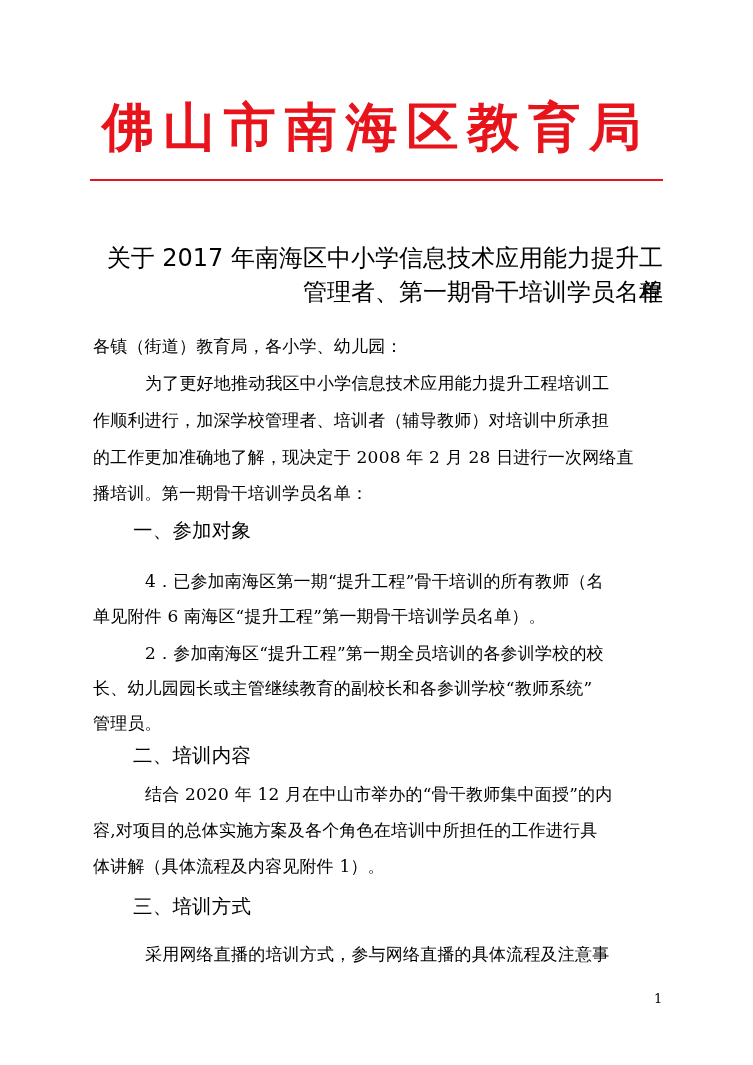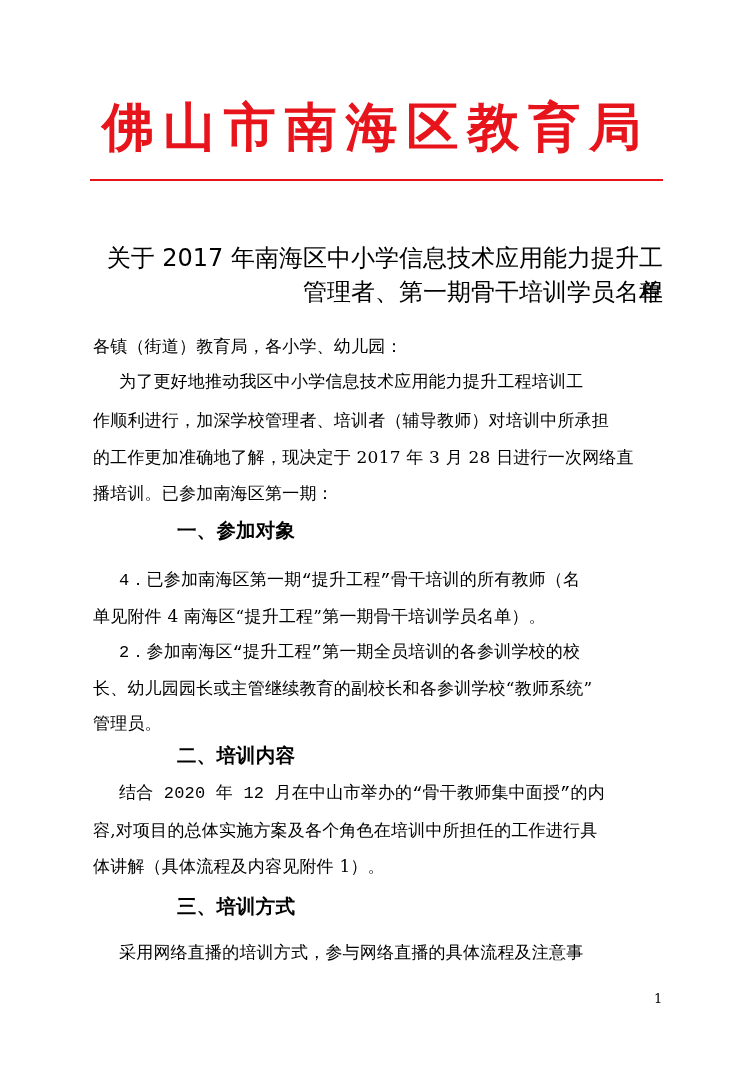--- a/index.html
+++ b/index.html
@@ -11,22 +11,22 @@
       padding: 0 22px 0 12px; box-sizing: border-box;
       color: #e8141c; font-size: 52px; font-weight: bold; line-height: 70px; }
     .masthead span { display: inline-block; }
     .rule { left: 90px; top: 179px; width: 573px; height: 2px; background: #e8141c; }
     .title { left: 90px; width: 573px; text-align: right; font-size: 24px;
       line-height: 34px; font-family: "DejaVu Sans", "Liberation Sans", sans-serif; }
     .t1 { top: 241px; }
     .t2 { top: 275px; }
     .line { left: 93px; width: 570px; font-size: 17px; line-height: 32px; white-space: nowrap;
       letter-spacing: 0.2px; }
-    .indent { left: 119px; font-family: Liberation Mono, monospace; }
-    .heading { font-weight: bold; font-size: 19.5px; left: 133px; margin-left: 44px; }
+    .indent { left: 145px; }
+    .heading { font-weight: normal; font-size: 19.5px; left: 133px; }
     .pagenum { left: 654px; top: 991px; font-size: 13px; }
   </style>
 </head>
 <body>
 
 <div class="abs masthead">
   <span>佛</span>
   <span>山</span>
   <span>市</span>
   <span>南</span>
@@ -38,26 +38,26 @@
 </div>
 <div class="abs rule"></div>
 
 <div class="abs title t1">关于 2017 年南海区中小学信息技术应用能力提升工程</div>
 <div class="abs title t2">管理者、第一期骨干培训学员名单</div>
 
 <div class="abs line" style="top:330px">各镇（街道）教育局，各小学、幼儿园：</div>
 
 <div class="abs line indent" style="top:367px">为了更好地推动我区中小学信息技术应用能力提升工程培训工</div>
 <div class="abs line" style="top:404px">作顺利进行，加深学校管理者、培训者（辅导教师）对培训中所承担</div>
-<div class="abs line" style="top:441px">的工作更加准确地了解，现决定于 2017 年 3 月 28 日进行一次网络直</div>
-<div class="abs line" style="top:477px">播培训。已参加南海区第一期：</div>
+<div class="abs line" style="top:441px">的工作更加准确地了解，现决定于 2008 年 2 月 28 日进行一次网络直</div>
+<div class="abs line" style="top:477px">播培训。第一期骨干培训学员名单：</div>
 
 <div class="abs line heading" style="top:515px">一、参加对象</div>
 <div class="abs line indent" style="top:565px">4．已参加南海区第一期“提升工程”骨干培训的所有教师（名</div>
-<div class="abs line" style="top:600px">单见附件 4 南海区“提升工程”第一期骨干培训学员名单）。</div>
+<div class="abs line" style="top:600px">单见附件 6 南海区“提升工程”第一期骨干培训学员名单）。</div>
 <div class="abs line indent" style="top:637px">2．参加南海区“提升工程”第一期全员培训的各参训学校的校</div>
 <div class="abs line" style="top:672px">长、幼儿园园长或主管继续教育的副校长和各参训学校“教师系统”</div>
 <div class="abs line" style="top:707px">管理员。</div>
 
 <div class="abs line heading" style="top:740px">二、培训内容</div>
 <div class="abs line indent" style="top:778px">结合 2020 年 12 月在中山市举办的“骨干教师集中面授”的内</div>
 <div class="abs line" style="top:814px">容,对项目的总体实施方案及各个角色在培训中所担任的工作进行具</div>
 <div class="abs line" style="top:850px">体讲解（具体流程及内容见附件 1）。</div>
 
 <div class="abs line heading" style="top:891px">三、培训方式</div>

